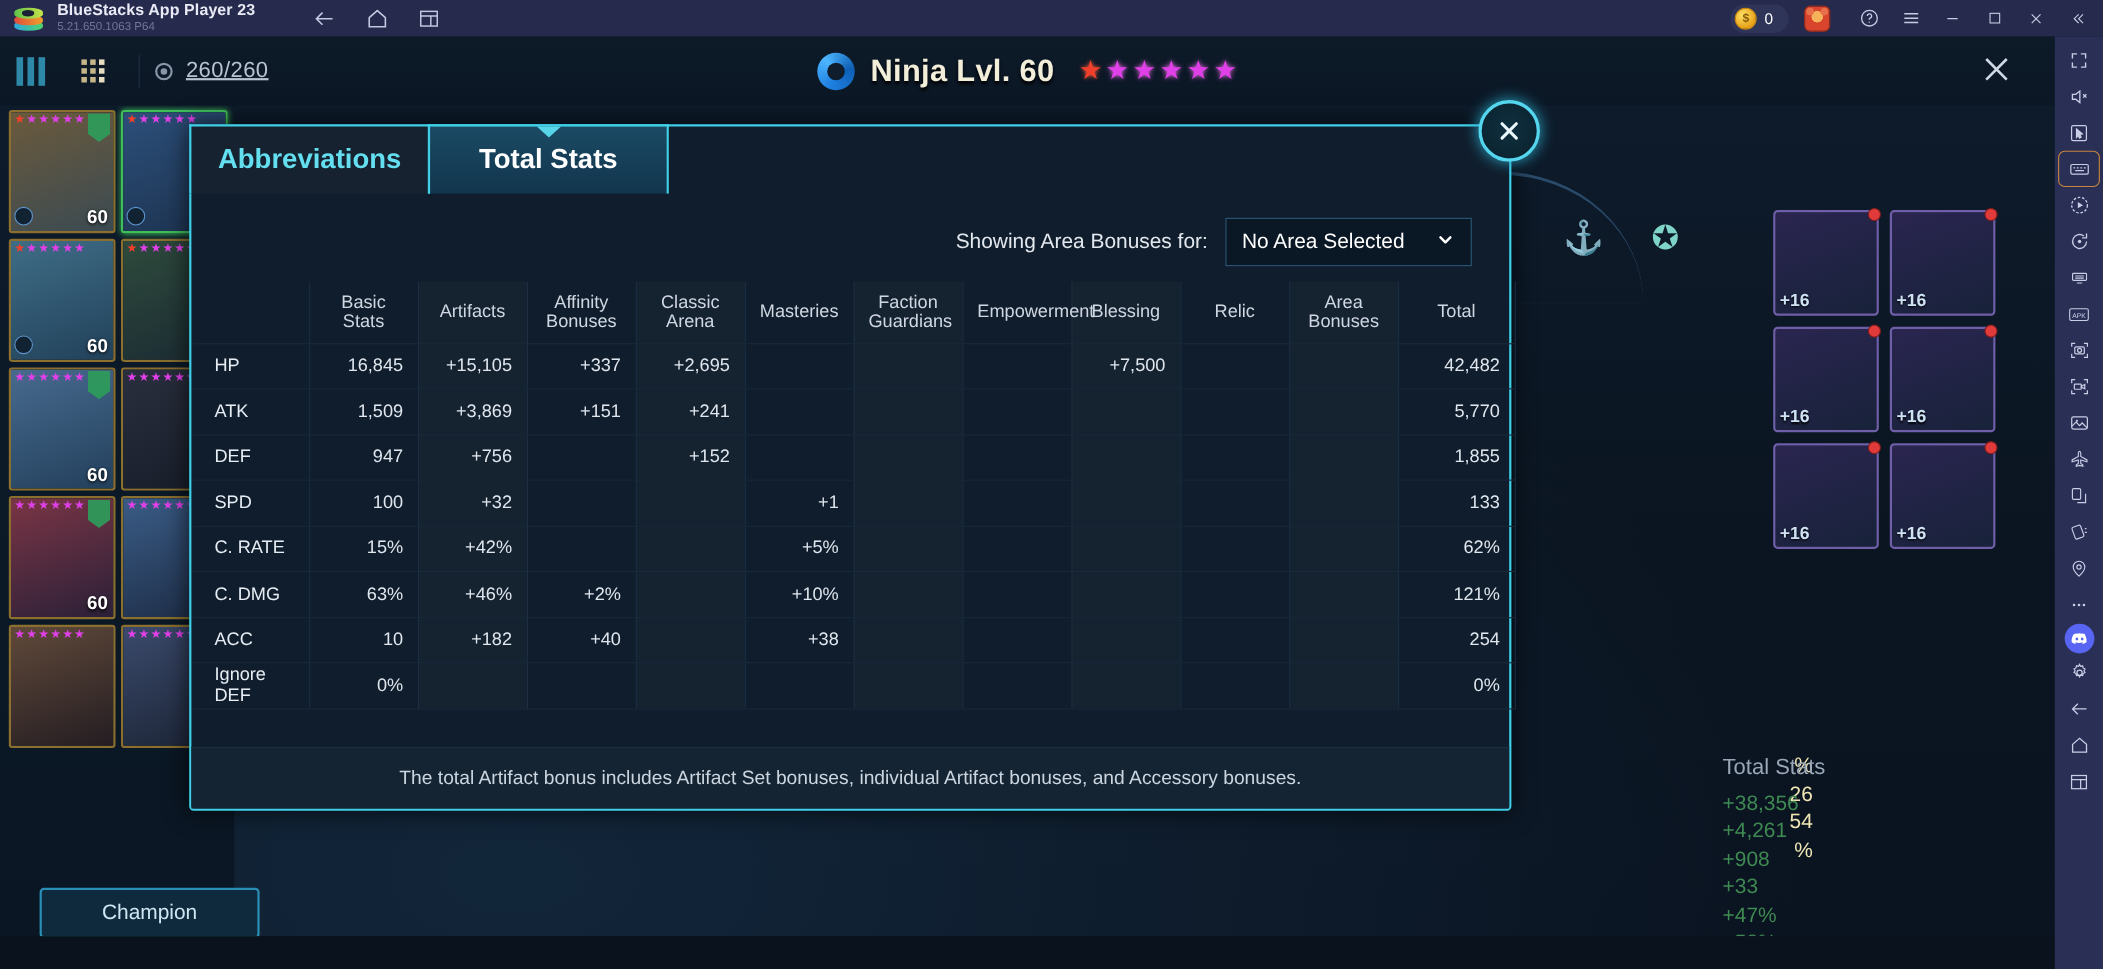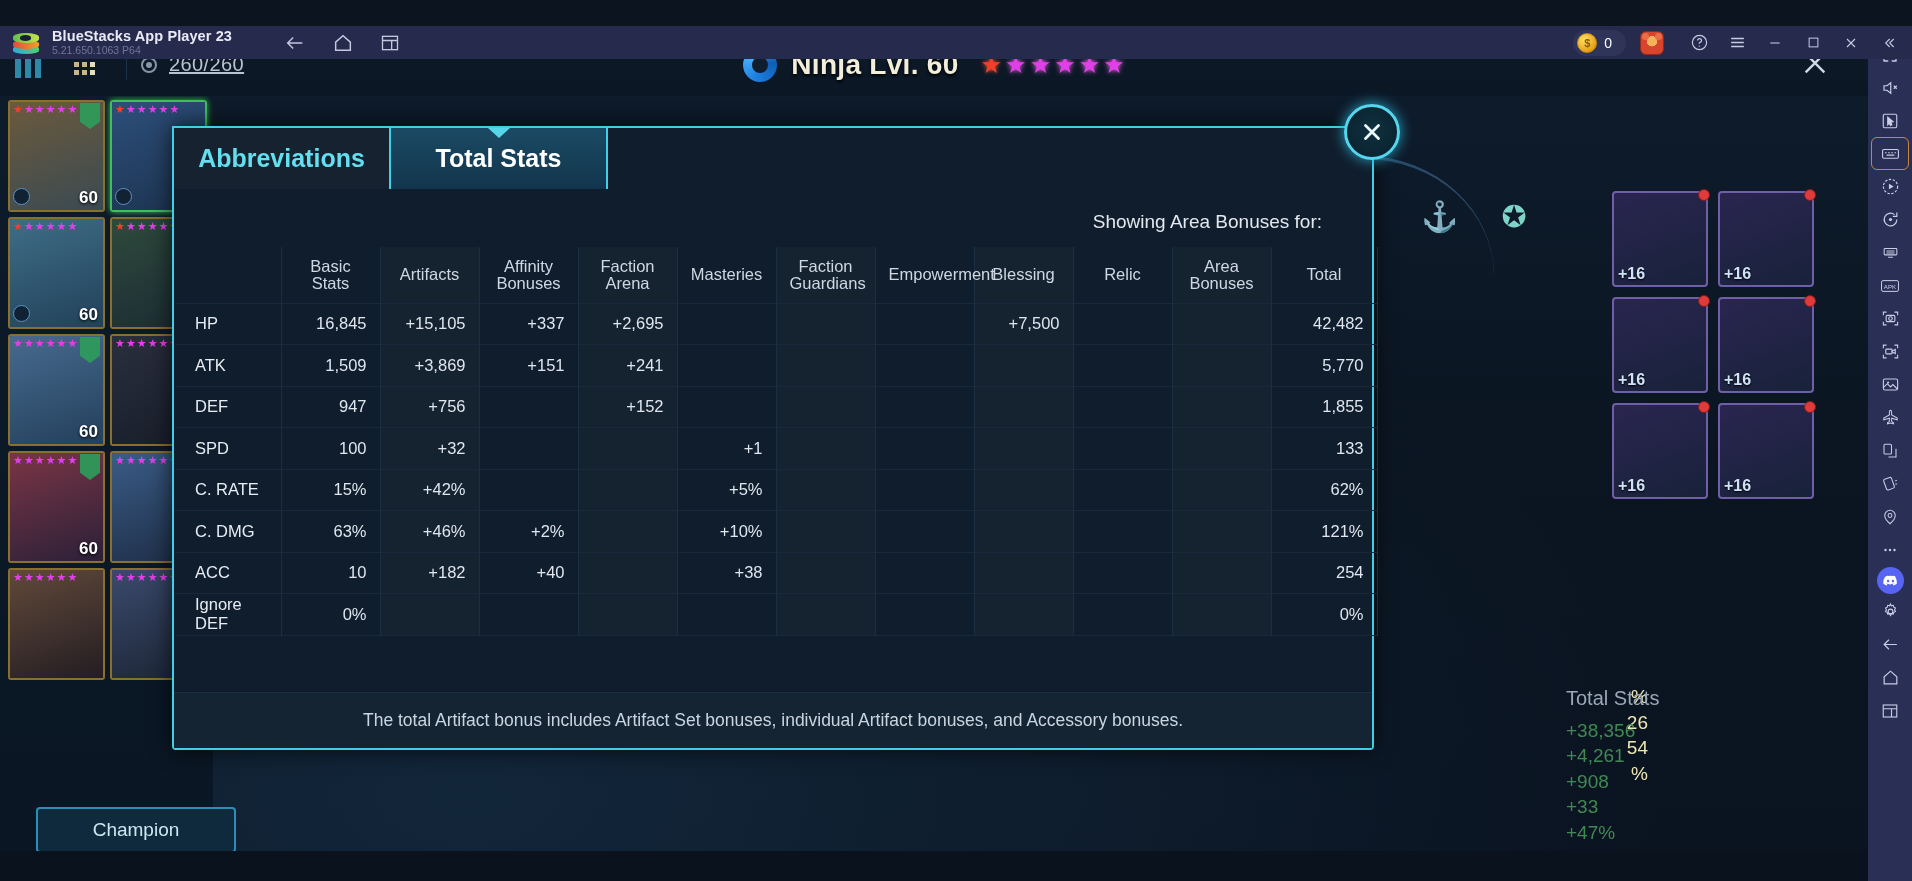--- a/index.html
+++ b/index.html
@@ -10,21 +10,20 @@
     font-family: "Liberation Sans", sans-serif;
     overflow: hidden;
   }
   #root { position: relative; width: 1912px; height: 881px; }
 
   
   .bs-titlebar {
     position: absolute; left: 0; top: 0; width: 1912px; height: 33px;
     background: #262b4d; display: flex; align-items: center;
     z-index: 60;
-    margin-top: 26px;
   }
   .bs-logo { width: 34px; height: 26px; margin-left: 10px; position: relative; }
   .bs-logo i { position: absolute; left: 3px; border-radius: 50%/40%; display:block; }
   .bs-logo .l1 { width: 26px; height: 9px; top: 15px; background: linear-gradient(90deg,#2ea8e0,#4fd36b); }
   .bs-logo .l2 { width: 26px; height: 9px; top: 10px; background: linear-gradient(90deg,#e04b3c,#f0a02a); }
   .bs-logo .l3 { width: 26px; height: 10px; top: 3px;  background: linear-gradient(90deg,#5ec24a,#c8e24a); }
   .bs-logo .l4 { width: 11px; height: 6px; top: 5px; left: 10px; background: #1b1f33; }
   .bs-titletext { margin-left: 8px; line-height: 1.05; }
   .bs-title-main { color: #e9eaf5; font-size: 14.5px; font-weight: bold; letter-spacing: .1px; }
   .bs-title-sub { color: #6f7699; font-size: 10.5px; margin-top: 1px; }
@@ -137,21 +136,21 @@
      text-align:right; width:60px; }
   .gear-icons { position:absolute; right:286px; top:96px; display:flex; gap:26px; }
   .gi { width:48px;height:48px; color:#7fd4c8; font-size:30px; display:flex;align-items:center;justify-content:center;}
   .arc { position:absolute; right:330px; top:60px; width:260px; height:120px;
      border-top: 3px solid #2a4a6a; border-radius: 50% / 100% 100% 0 0; border-left:0; border-right:0; border-bottom:0;}
 
   
   .modal {
     position: absolute; left: 172px; top: 80px; width: 1202px; height: 624px;
     background: #101d2c; border: 2px solid #3fd0e8; border-radius: 4px;
-    box-shadow: 0 0 22px rgba(0,0,0,.7); z-index: 40; margin-top: 13px;
+    box-shadow: 0 0 22px rgba(0,0,0,.7); z-index: 40;
   }
   .tabs { position:absolute; left:-2px; top:-2px; display:flex; }
   .tab {
     width: 219px; height: 63px; display:flex; align-items:center; justify-content:center;
     border: 2px solid #3fd0e8; font-size: 25px; font-weight: bold;
     background: #16222f; color:#63dff0; border-bottom: none;
   }
   .tab + .tab { margin-left: -2px; }
   .tab.active { background: linear-gradient(180deg,#1b4a64,#12354d);
     color:#ffffff; position: relative; z-index: 2; }
@@ -524,20 +523,28 @@
       <div class="modal-close">
         <svg width="26" height="26" viewBox="0 0 24 24" stroke="currentColor" stroke-width="2.6" stroke-linecap="round">
             <path d="M6 6l12 12M18 6L6 18"></path>
           </svg>
       </div>
 
       <div class="modal-body">
 
         <div class="area-row">
           <div class="area-label">Showing Area Bonuses for:</div>
+          <div class="area-select">
+            <span>No Area Selected</span>
+            <span class="chev">
+              <svg width="18" height="18" viewBox="0 0 24 24" fill="none" stroke="currentColor" stroke-width="3" stroke-linecap="round" stroke-linejoin="round">
+                  <path d="M6 9l6 6 6-6"></path>
+                </svg>
+            </span>
+          </div>
         </div>
 
         <table class="stats">
           <colgroup>
             <col style="width:106px">
               <col style="width:99px">
               <col style="width:99px">
             <col style="width:99px">
               <col style="width:99px">
               <col style="width:99px">
@@ -547,21 +554,21 @@
             <col style="width:99px">
               <col style="width:99px">
               <col style="width:106px">
           </colgroup>
           <thead>
             <tr>
               <th></th>
               <th>Basic Stats</th>
               <th class="col-shade">Artifacts</th>
               <th>Affinity Bonuses</th>
-              <th class="col-shade">Faction Arena</th>
+              <th class="col-shade">Classic Arena</th>
               <th>Masteries</th>
               <th class="col-shade">Faction Guardians</th>
               <th>Empowerment</th>
               <th class="col-shade">Blessing</th>
               <th>Relic</th>
               <th class="col-shade">Area Bonuses</th>
               <th>Total</th>
             </tr>
           </thead>
           <tbody>

